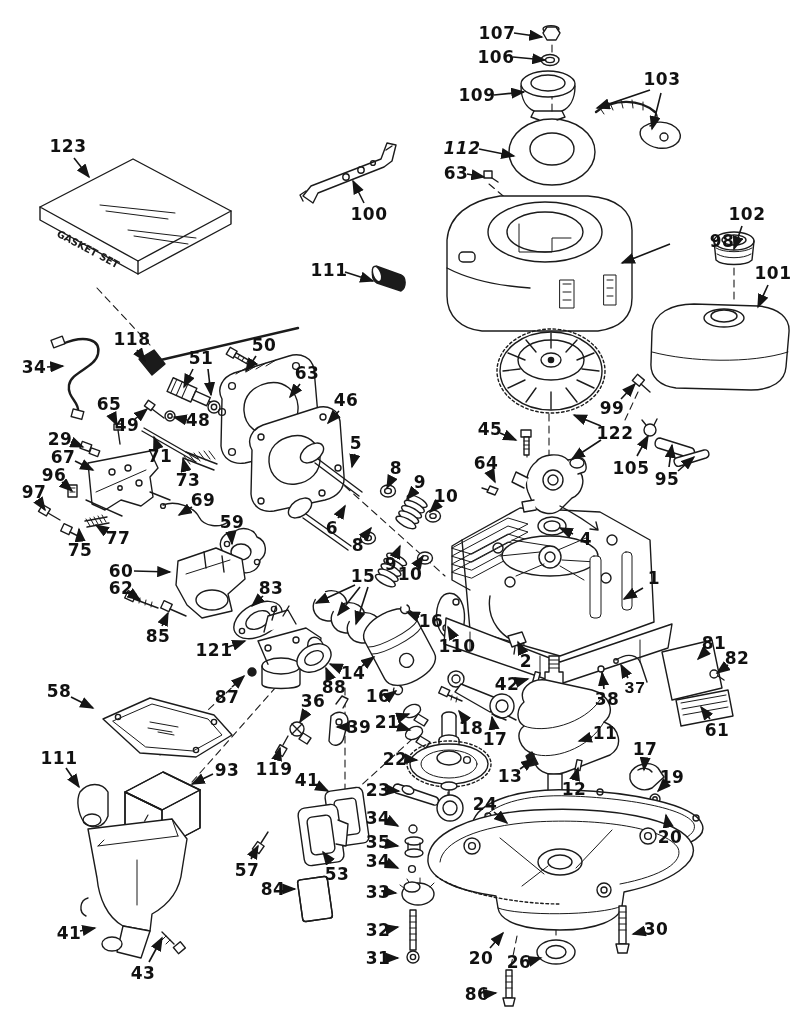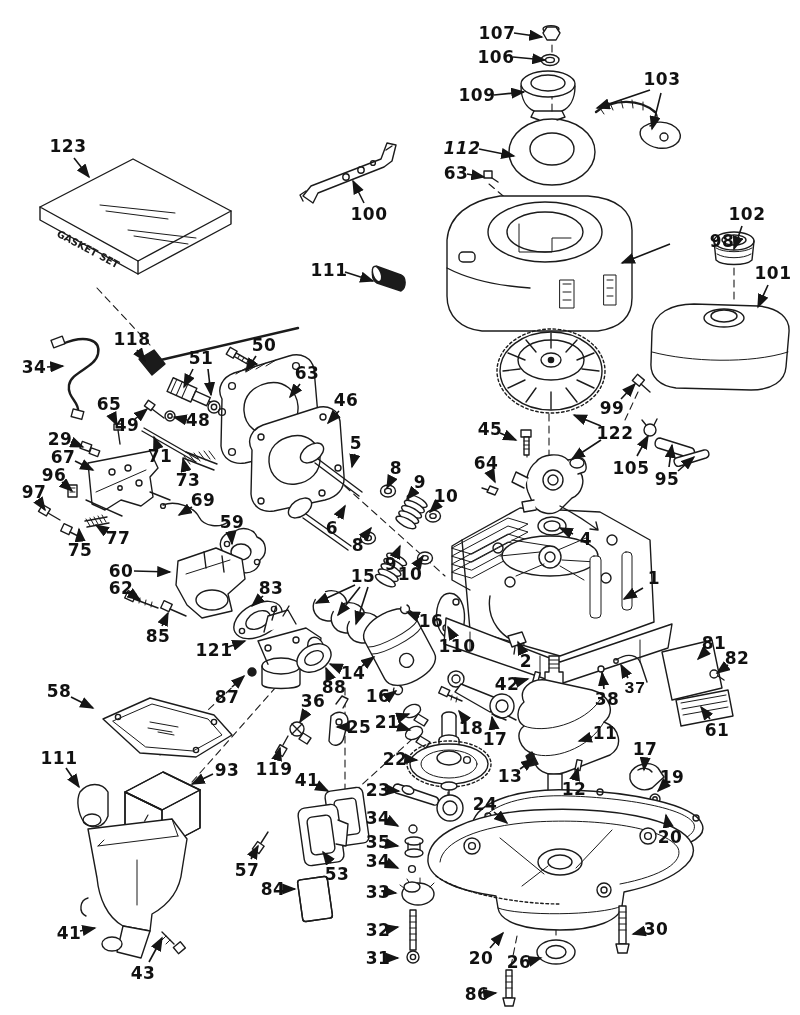--- a/index.html
+++ b/index.html
@@ -826,21 +826,21 @@
       <div class="callout" style="left: 510px; top: 776px;">13</div>
       <div class="callout" style="left: 574px; top: 789px;">12</div>
       <div class="callout" style="left: 645px; top: 749px;">17</div>
       <div class="callout" style="left: 672px; top: 777px;">19</div>
       <div class="callout" style="left: 670px; top: 837px;">20</div>
       <div class="callout" style="left: 485px; top: 804px;">24</div>
       <div class="callout" style="left: 481px; top: 958px;">20</div>
       <div class="callout" style="left: 519px; top: 962px;">26</div>
       <div class="callout" style="left: 477px; top: 994px;">86</div>
       <div class="callout" style="left: 656px; top: 929px;">30</div>
-      <div class="callout" style="left: 359px; top: 727px;">25</div>
+      <div class="callout" style="left: 359px; top: 727px;">39</div>
       <div class="callout" style="left: 313px; top: 701px;">36</div>
       <div class="callout" style="left: 274px; top: 769px;">119</div>
       <div class="callout" style="left: 387px; top: 722px;">21</div>
       <div class="callout" style="left: 395px; top: 759px;">22</div>
       <div class="callout" style="left: 378px; top: 790px;">23</div>
       <div class="callout" style="left: 378px; top: 818px;">34</div>
       <div class="callout" style="left: 378px; top: 842px;">35</div>
       <div class="callout" style="left: 378px; top: 861px;">34</div>
       <div class="callout" style="left: 378px; top: 892px;">33</div>
       <div class="callout" style="left: 378px; top: 930px;">32</div>

